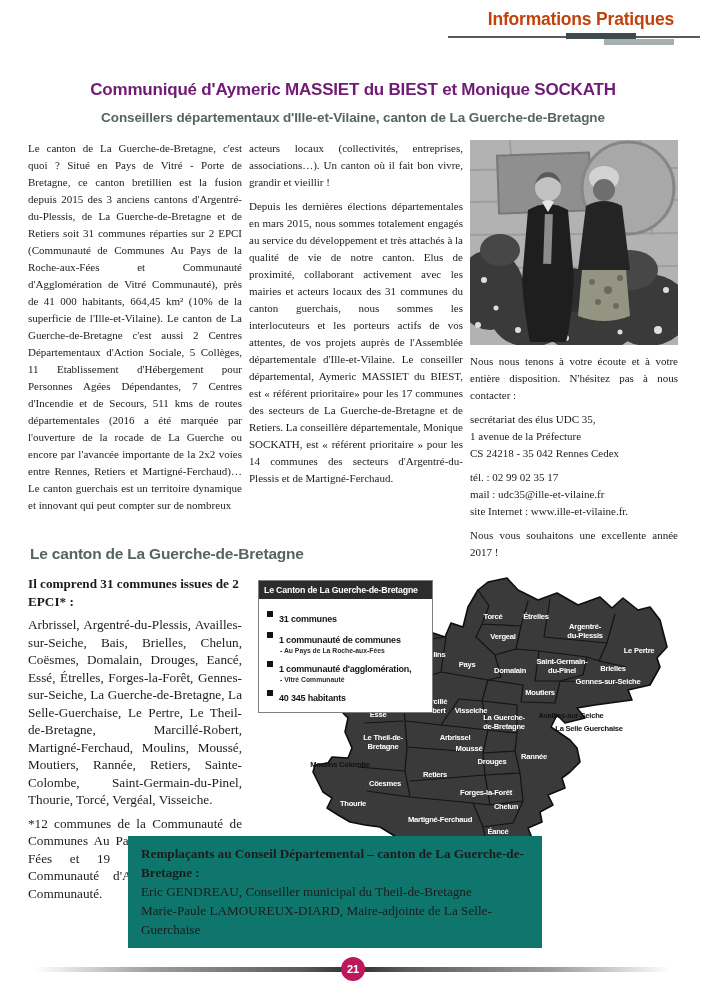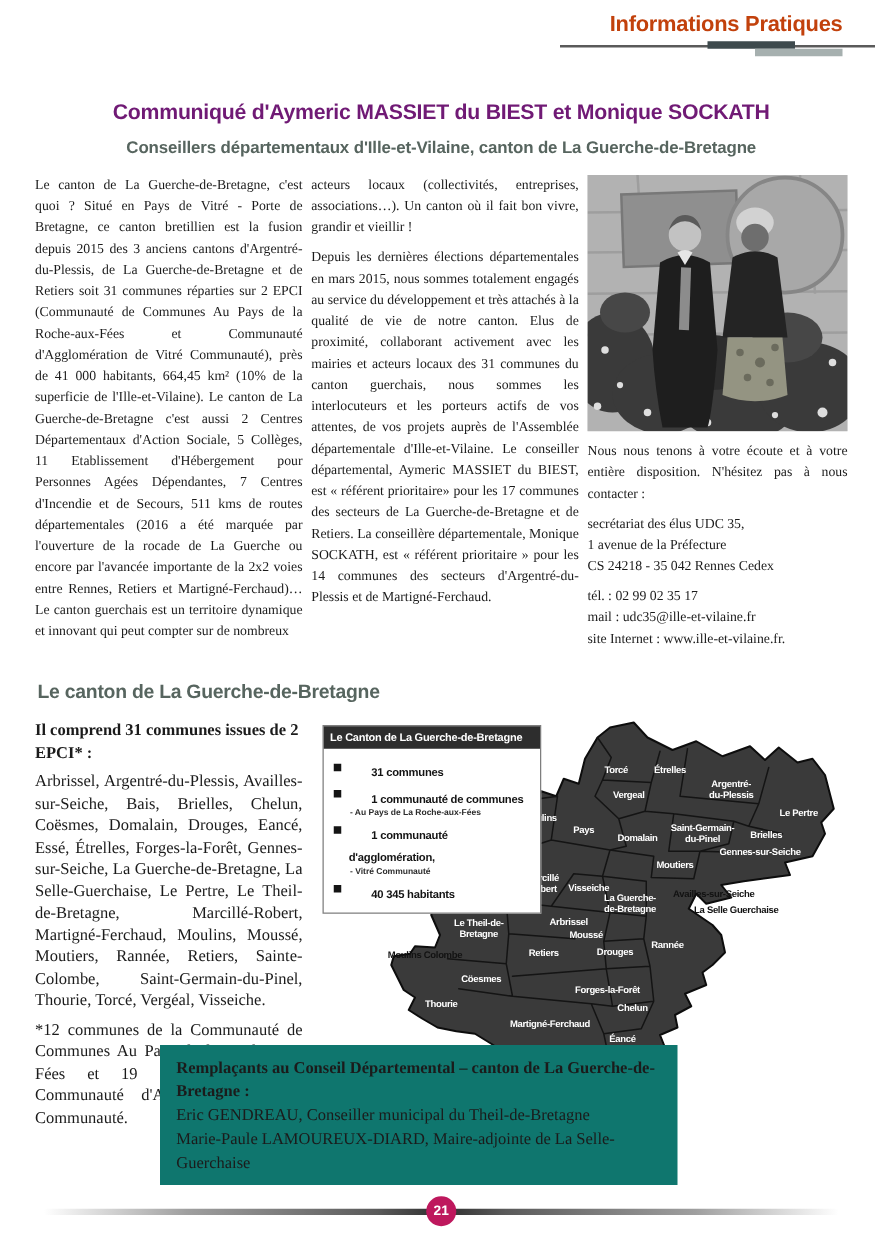--- a/index.html
+++ b/index.html
@@ -32,21 +32,21 @@
   .lower-left .footnote{font-size:13.2px;line-height:17.5px;text-align:justify;margin:0;}
 
   
   .map-wrap{top:575px;left:255px;width:451px;height:310px;}
   .map-wrap svg{position:absolute;left:0;top:0;}
   .legend{position:absolute;left:3px;top:5px;width:173px;background:#ffffff;border:1px solid #7e7e7e;font-family:"Liberation Sans",sans-serif;z-index:5;}
   .legend-title{background:#2d2d2d;color:#ffffff;font-weight:bold;font-size:8.8px;padding:4px 5px;letter-spacing:-0.2px;}
   .legend-body{padding:6px 4px 7px 6px;}
   .legend-item{display:flex;align-items:flex-start;margin:3px 0 0 0;}
   .legend-sq{width:6px;height:6px;background:#141414;margin:2.5px 6px 0 2px;flex:none;}
-  .legend-text{font-weight:bold;font-size:9px;color:#141414;line-height:10.5px;letter-spacing:-0.2px;margin-left:18px;}
+  .legend-text{font-weight:bold;font-size:9px;color:#141414;line-height:10.5px;letter-spacing:-0.2px;}
   .legend-sub{font-weight:bold;font-size:6.8px;color:#2c2c2c;line-height:8px;margin-left:1px;}
   .legend-sub:empty{display:none;}
   .map-label{position:absolute;transform:translate(-50%,-50%);color:#ffffff;font-family:"Liberation Sans",sans-serif;font-weight:bold;font-size:7.6px;line-height:8.6px;text-align:center;white-space:pre-line;letter-spacing:-0.25px;z-index:4;}
   .map-label.dark{color:#121212;}
 
   
   .repl-box{top:836px;left:128px;width:414px;background:#0f766e;padding:8px 13px 9px 13px;box-sizing:border-box;}
   .repl-title{font-weight:bold;font-size:13.2px;line-height:19px;margin:0;}
   .repl-line{font-size:13.2px;line-height:19px;margin:0;}
 
@@ -134,20 +134,21 @@
         </g>
       </svg>
     </div>
     <p>Nous nous tenons à votre écoute et à votre entière disposition. N'hésitez pas à nous contacter :</p>
     <p class="prelines">secrétariat des élus UDC 35,
 1 avenue de la Préfecture
 CS 24218 - 35 042 Rennes Cedex</p>
     <p class="prelines">tél. : 02 99 02 35 17
 mail : udc35@ille-et-vilaine.fr
 site Internet : www.ille-et-vilaine.fr.</p>
+    <p>Nous vous souhaitons une excellente année 2017 !</p>
   </div>
 </div>
 
 <div class="abs section-title">Le canton de La Guerche-de-Bretagne</div>
 
 <div class="abs lower-left">
   <p class="intro">Il comprend 31 communes issues de 2 EPCI* :</p>
   <p class="list">Arbrissel, Argentré-du-Plessis, Availles-sur-Seiche, Bais, Brielles, Chelun, Coësmes, Domalain, Drouges, Eancé, Essé, Étrelles, Forges-la-Forêt, Gennes-sur-Seiche, La Guerche-de-Bretagne, La Selle-Guerchaise, Le Pertre, Le Theil-de-Bretagne, Marcillé-Robert, Martigné-Ferchaud, Moulins, Moussé, Moutiers, Rannée, Retiers, Sainte-Colombe, Saint-Germain-du-Pinel, Thourie, Torcé, Vergéal, Visseiche.</p>
   <p class="footnote">*12 communes de la Communauté de Communes Au Pays de la Roche-aux-Fées et 19 communes de la Communauté d'Agglomération Vitré Communauté.</p>
 </div>
@@ -200,21 +201,21 @@
       <div class="map-label" style="left: 216px; top: 136px;">Visseiche</div>
       <div class="map-label" style="left: 249px; top: 148px;">La Guerche-
 de-Bretagne</div>
       <div class="map-label dark" style="left: 316px; top: 141px;">Availles-sur-Seiche</div>
       <div class="map-label dark" style="left: 334px; top: 154px;">La Selle Guerchaise</div>
       <div class="map-label" style="left: 123px; top: 140px;">Essé</div>
       <div class="map-label" style="left: 200px; top: 163px;">Arbrissel</div>
       <div class="map-label" style="left: 128px; top: 168px;">Le Theil-de-
 Bretagne</div>
       <div class="map-label" style="left: 214px; top: 174px;">Moussé</div>
-      <div class="map-label" style="left: 180px; top: 188px;">Retiers</div>
+      <div class="map-label" style="left: 180px; top: 200px;">Retiers</div>
       <div class="map-label" style="left: 237px; top: 187px;">Drouges</div>
       <div class="map-label" style="left: 279px; top: 182px;">Rannée</div>
       <div class="map-label dark" style="left: 85px; top: 190px;">Moulins Colombe</div>
       <div class="map-label" style="left: 130px; top: 209px;">Cöesmes</div>
       <div class="map-label" style="left: 231px; top: 218px;">Forges-la-Forêt</div>
       <div class="map-label" style="left: 98px; top: 229px;">Thourie</div>
       <div class="map-label" style="left: 251px; top: 232px;">Chelun</div>
       <div class="map-label" style="left: 185px; top: 245px;">Martigné-Ferchaud</div>
       <div class="map-label" style="left: 243px; top: 257px;">Éancé</div>
     </div>

